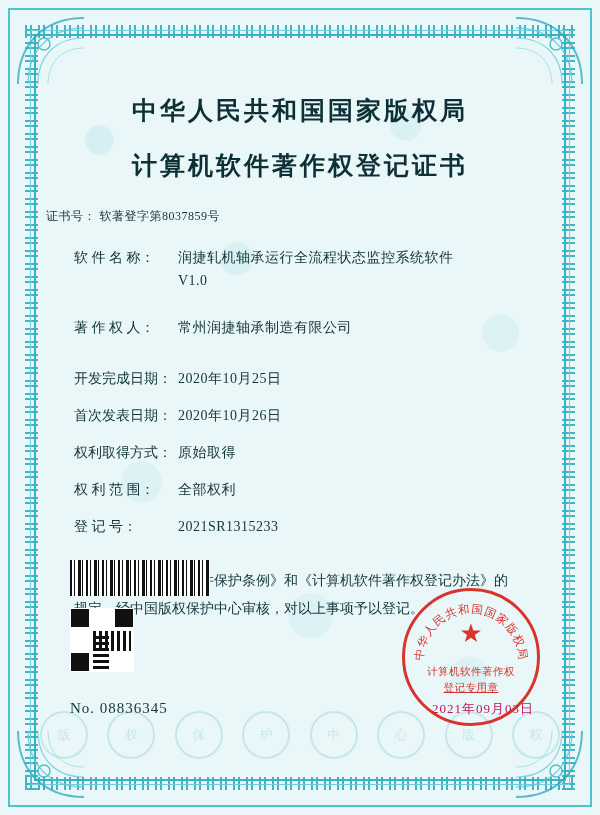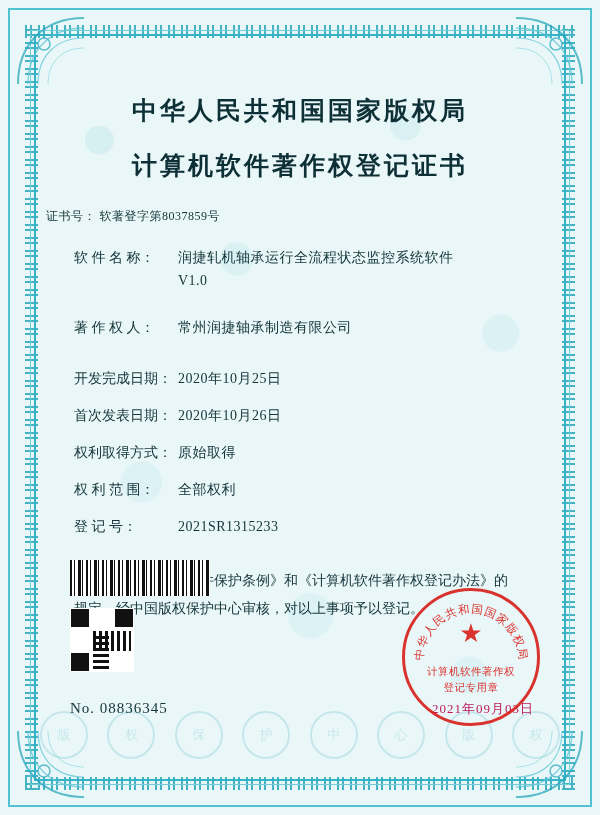--- a/index.html
+++ b/index.html
@@ -195,21 +195,21 @@
   .star{
     position:absolute;left:50%;top:30px;transform:translateX(-50%);
     font-size:26px;line-height:26px;color:#d8231e;
   }
   .seal-l1{
     position:absolute;left:0;right:0;top:74px;
     text-align:center;font-size:10.5px;letter-spacing:.5px;
   }
   .seal-l2{
     position:absolute;left:0;right:0;top:90px;
-    text-align:center;font-size:10.5px;letter-spacing:.5px;
+    text-align:center;font-size:10.5px;letter-spacing:.5px;text-decoration:underline;
   }
 </style>
 </head>
 <body>
 
 <div class="page">
 
   <div class="frame-outer"></div>
   <div class="frame-key"></div>
   <div class="frame-inner"></div>

